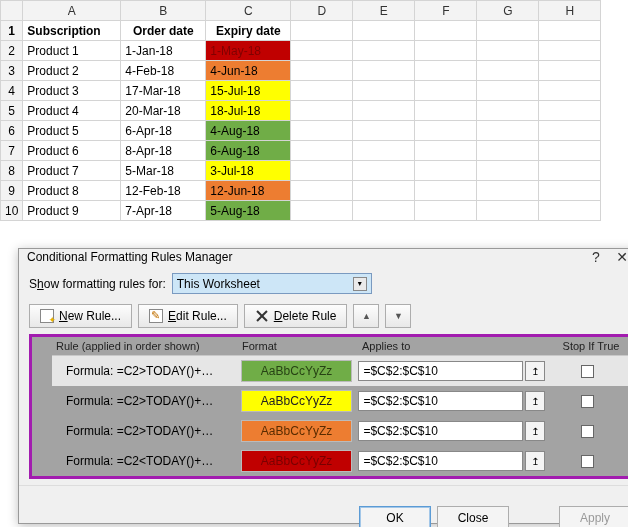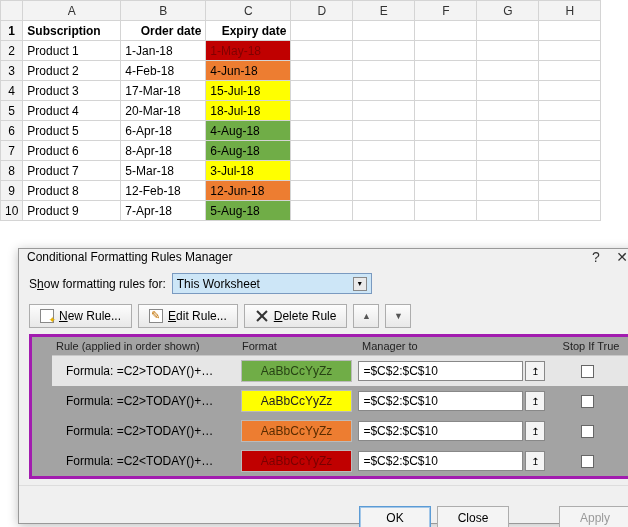--- a/index.html
+++ b/index.html
@@ -33,21 +33,21 @@
   .sheet .rowhdr {
     background: #f3f3f3;
     text-align: center;
     width: 22px;
   }
   .sheet .corner { background: #f3f3f3; width:22px; }
   .colA { width: 98px; }
   .colB, .colC { width: 85px; text-align: right; }
   .colD, .colE, .colF, .colG, .colH { width: 62px; }
   .hdr-row td { font-weight: bold; text-align:left; }
-  .hdr-row .colB, .hdr-row .colC { text-align:right; }
+  .hdr-row .colB, .hdr-row .colC { text-align:center; }
   .date { text-align: right; }
   .c-red { background:#c00000; color:#800000;}
   .c-orange { background:#ed7d31; }
   .c-yellow { background:#ffff00;margin-left:30px; }
   .c-green { background:#70ad47;margin-left:13px; }
 
   
   .dialog {
     position: absolute;
     left: 18px; top: 248px;
@@ -279,21 +279,21 @@
           <span class="tri">▲</span>
         </div>
       <div class="btn small">
           <span class="tri">▼</span>
         </div>
     </div>
     <div class="rules">
       <div class="grid-head">
         <div class="gh1">Rule (applied in order shown)</div>
         <div class="gh2">Format</div>
-        <div class="gh3">Manager to</div>
+        <div class="gh3">Applies to</div>
         <div class="gh4">Stop If True</div>
       </div>
       <div id="rules-container">
           <div class="rule-row sel">
             <div class="rc1">Formula: =C2&gt;TODAY()+…</div>
             <div class="rc2">
               <div class="fmt green">AaBbCcYyZz</div>
             </div>
             <div class="rc3">
               <input class="range-input" value="=$C$2:$C$10" style="">

